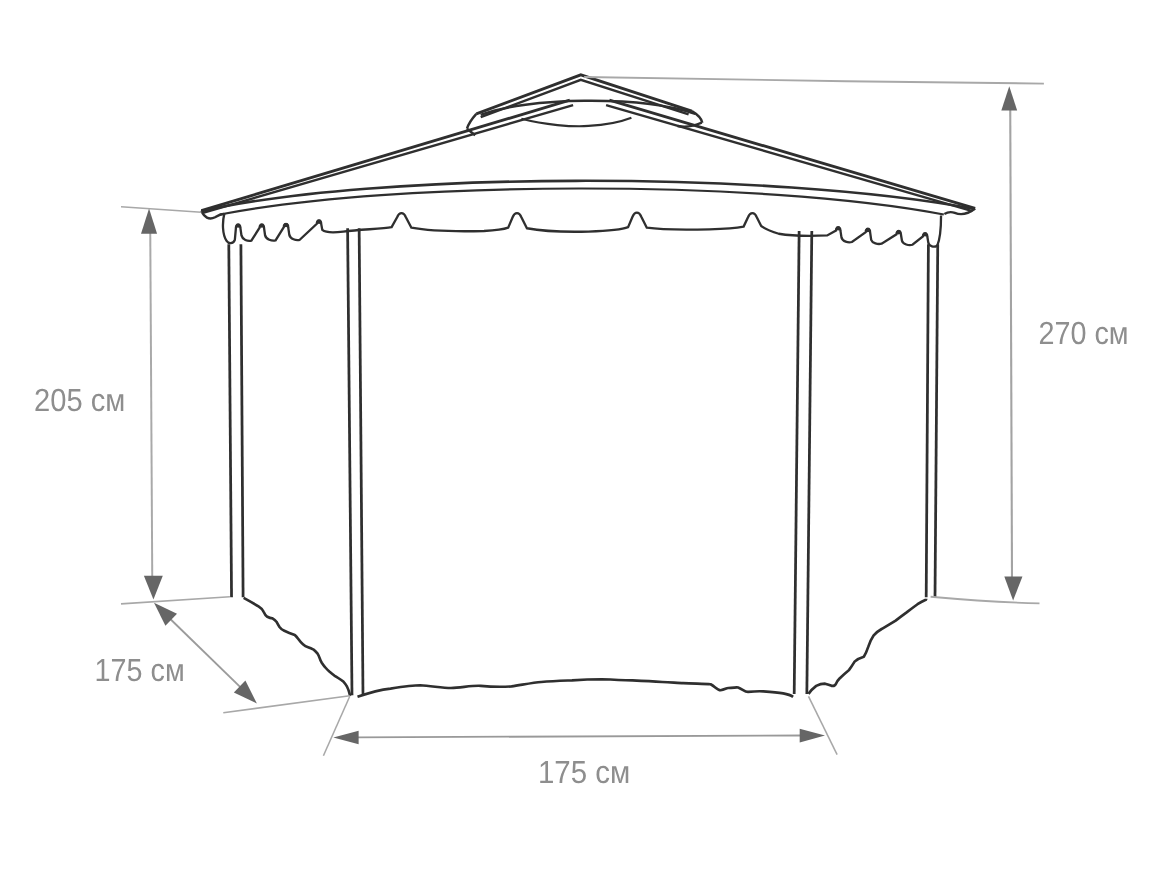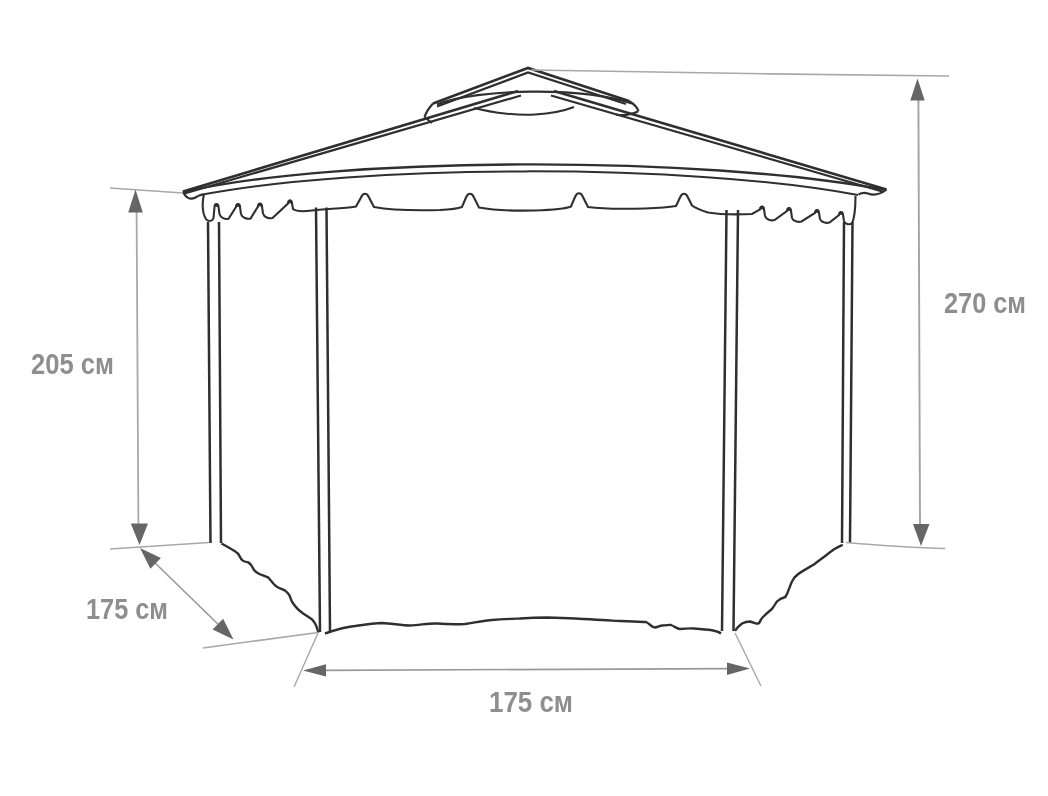--- a/index.html
+++ b/index.html
@@ -1,16 +1,16 @@
 <!DOCTYPE html>
 <html><head>
 <meta charset="utf-8">
 <style>
   html,body{margin:0;padding:0;background:#ffffff;}
-  .page{width:1048px;height:796px;position:relative;background:#ffffff;overflow:hidden;font-weight:bold;}
+  .page{width:1048px;height:796px;position:relative;background:#ffffff;overflow:hidden;}
   svg{position:absolute;left:0;top:0;}
   text{font-family:"Liberation Sans", sans-serif;fill:#8e8e8e;}
 </style>
 </head>
 <body>
 <div class="page">
 <svg width="1048" height="796" viewBox="0 0 1048 796" fill="none">
 
   <g stroke="#2f2f2f" fill="none">
     <path d="M433,103.5 L528,68 L629,101" stroke-width="2.6"></path>

